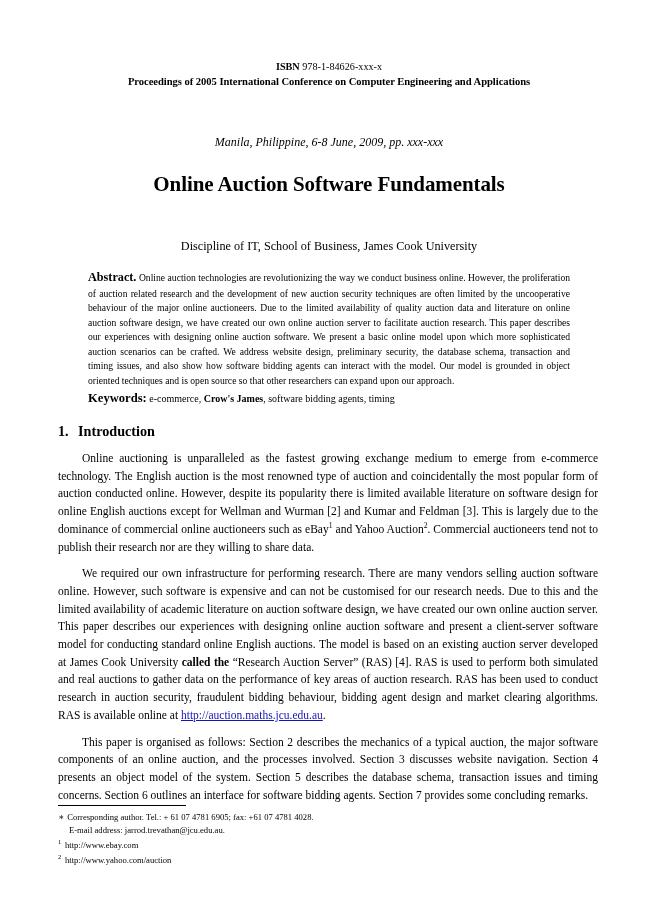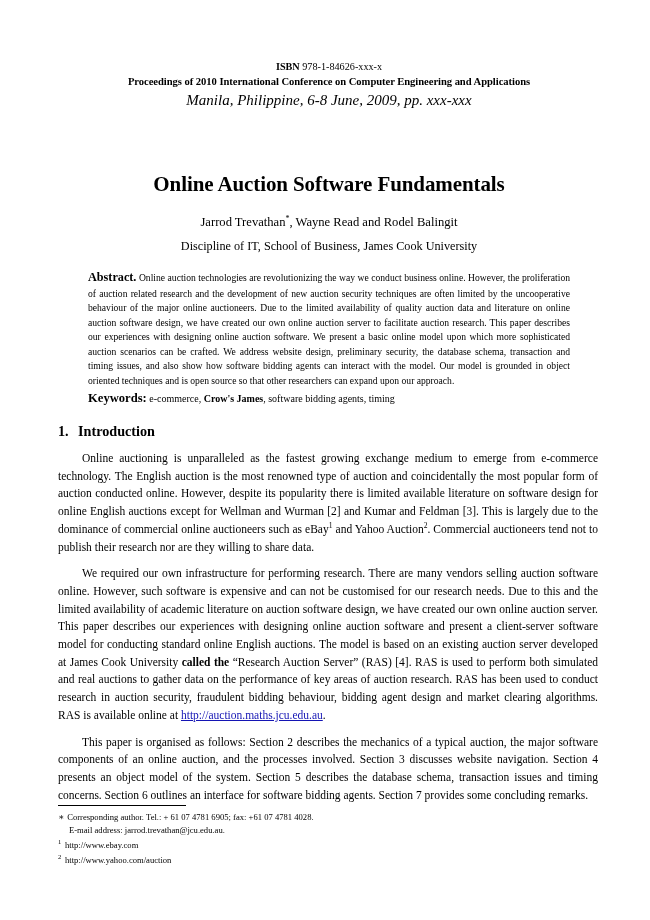--- a/index.html
+++ b/index.html
@@ -37,22 +37,23 @@
   }
   .header-isbn .lbl {
     font-weight: bold;
   }
   .header-proc {
     font-size: 10.6px;
     font-weight: bold;
     letter-spacing: -0.05px;
   }
   .header-venue {
-    font-size: 15px;
+    font-size: 12px;
     font-style: italic;
+    margin-top: 44px;
   }
 
   
   .title {
     position: absolute;
     left: 58px;
     top: 172px;
     width: 542px;
     text-align: center;
     font-size: 21px;
@@ -197,29 +198,26 @@
 </head>
 <body>
 
 <div class="page">
 
   <div class="header">
     <div class="header-isbn">
       <span class="lbl">ISBN</span>
       <span>978-1-84626-xxx-x</span>
     </div>
-    <div class="header-proc">Proceedings of 2010 International Conference on Computer Engineering and Applications</div>
+    <div class="header-proc">Proceedings of 2005 International Conference on Computer Engineering and Applications</div>
     <div class="header-venue">Manila, Philippine, 6-8 June, 2009, pp. xxx-xxx</div>
   </div>
 
   <div class="title">Online Auction Software Fundamentals</div>
 
-  <div class="authors">
-    <span>Jarrod Trevathan</span><sup>*</sup><span>, Wayne Read and Rodel Balingit</span>
-  </div>
   <div class="affiliation">Discipline of IT, School of Business, James Cook University</div>
 
   <div class="abstract">
     <span class="lead">Abstract.</span>
     <span>Online auction technologies are revolutionizing the way we conduct business online.  However, the proliferation of auction related research and the development of new auction security techniques are often limited by the uncooperative behaviour of the major online auctioneers.  Due to the limited availability of quality auction data and literature on online auction software design, we have created our own online auction server to facilitate auction research.  This paper describes our experiences with designing online auction software.  We present a basic online model upon which more sophisticated auction scenarios can be crafted.  We address website design, preliminary security, the database schema, transaction and timing issues, and also show how software bidding agents can interact with the model.  Our model is grounded in object oriented techniques and is open source so that other researchers can expand upon our approach.</span>
   </div>
 
   <div class="keywords">
     <span class="lead">Keywords:</span><span> e-commerce, </span><span class="kw-bold">Crow's James</span><span>, software bidding agents, timing</span>
   </div>

